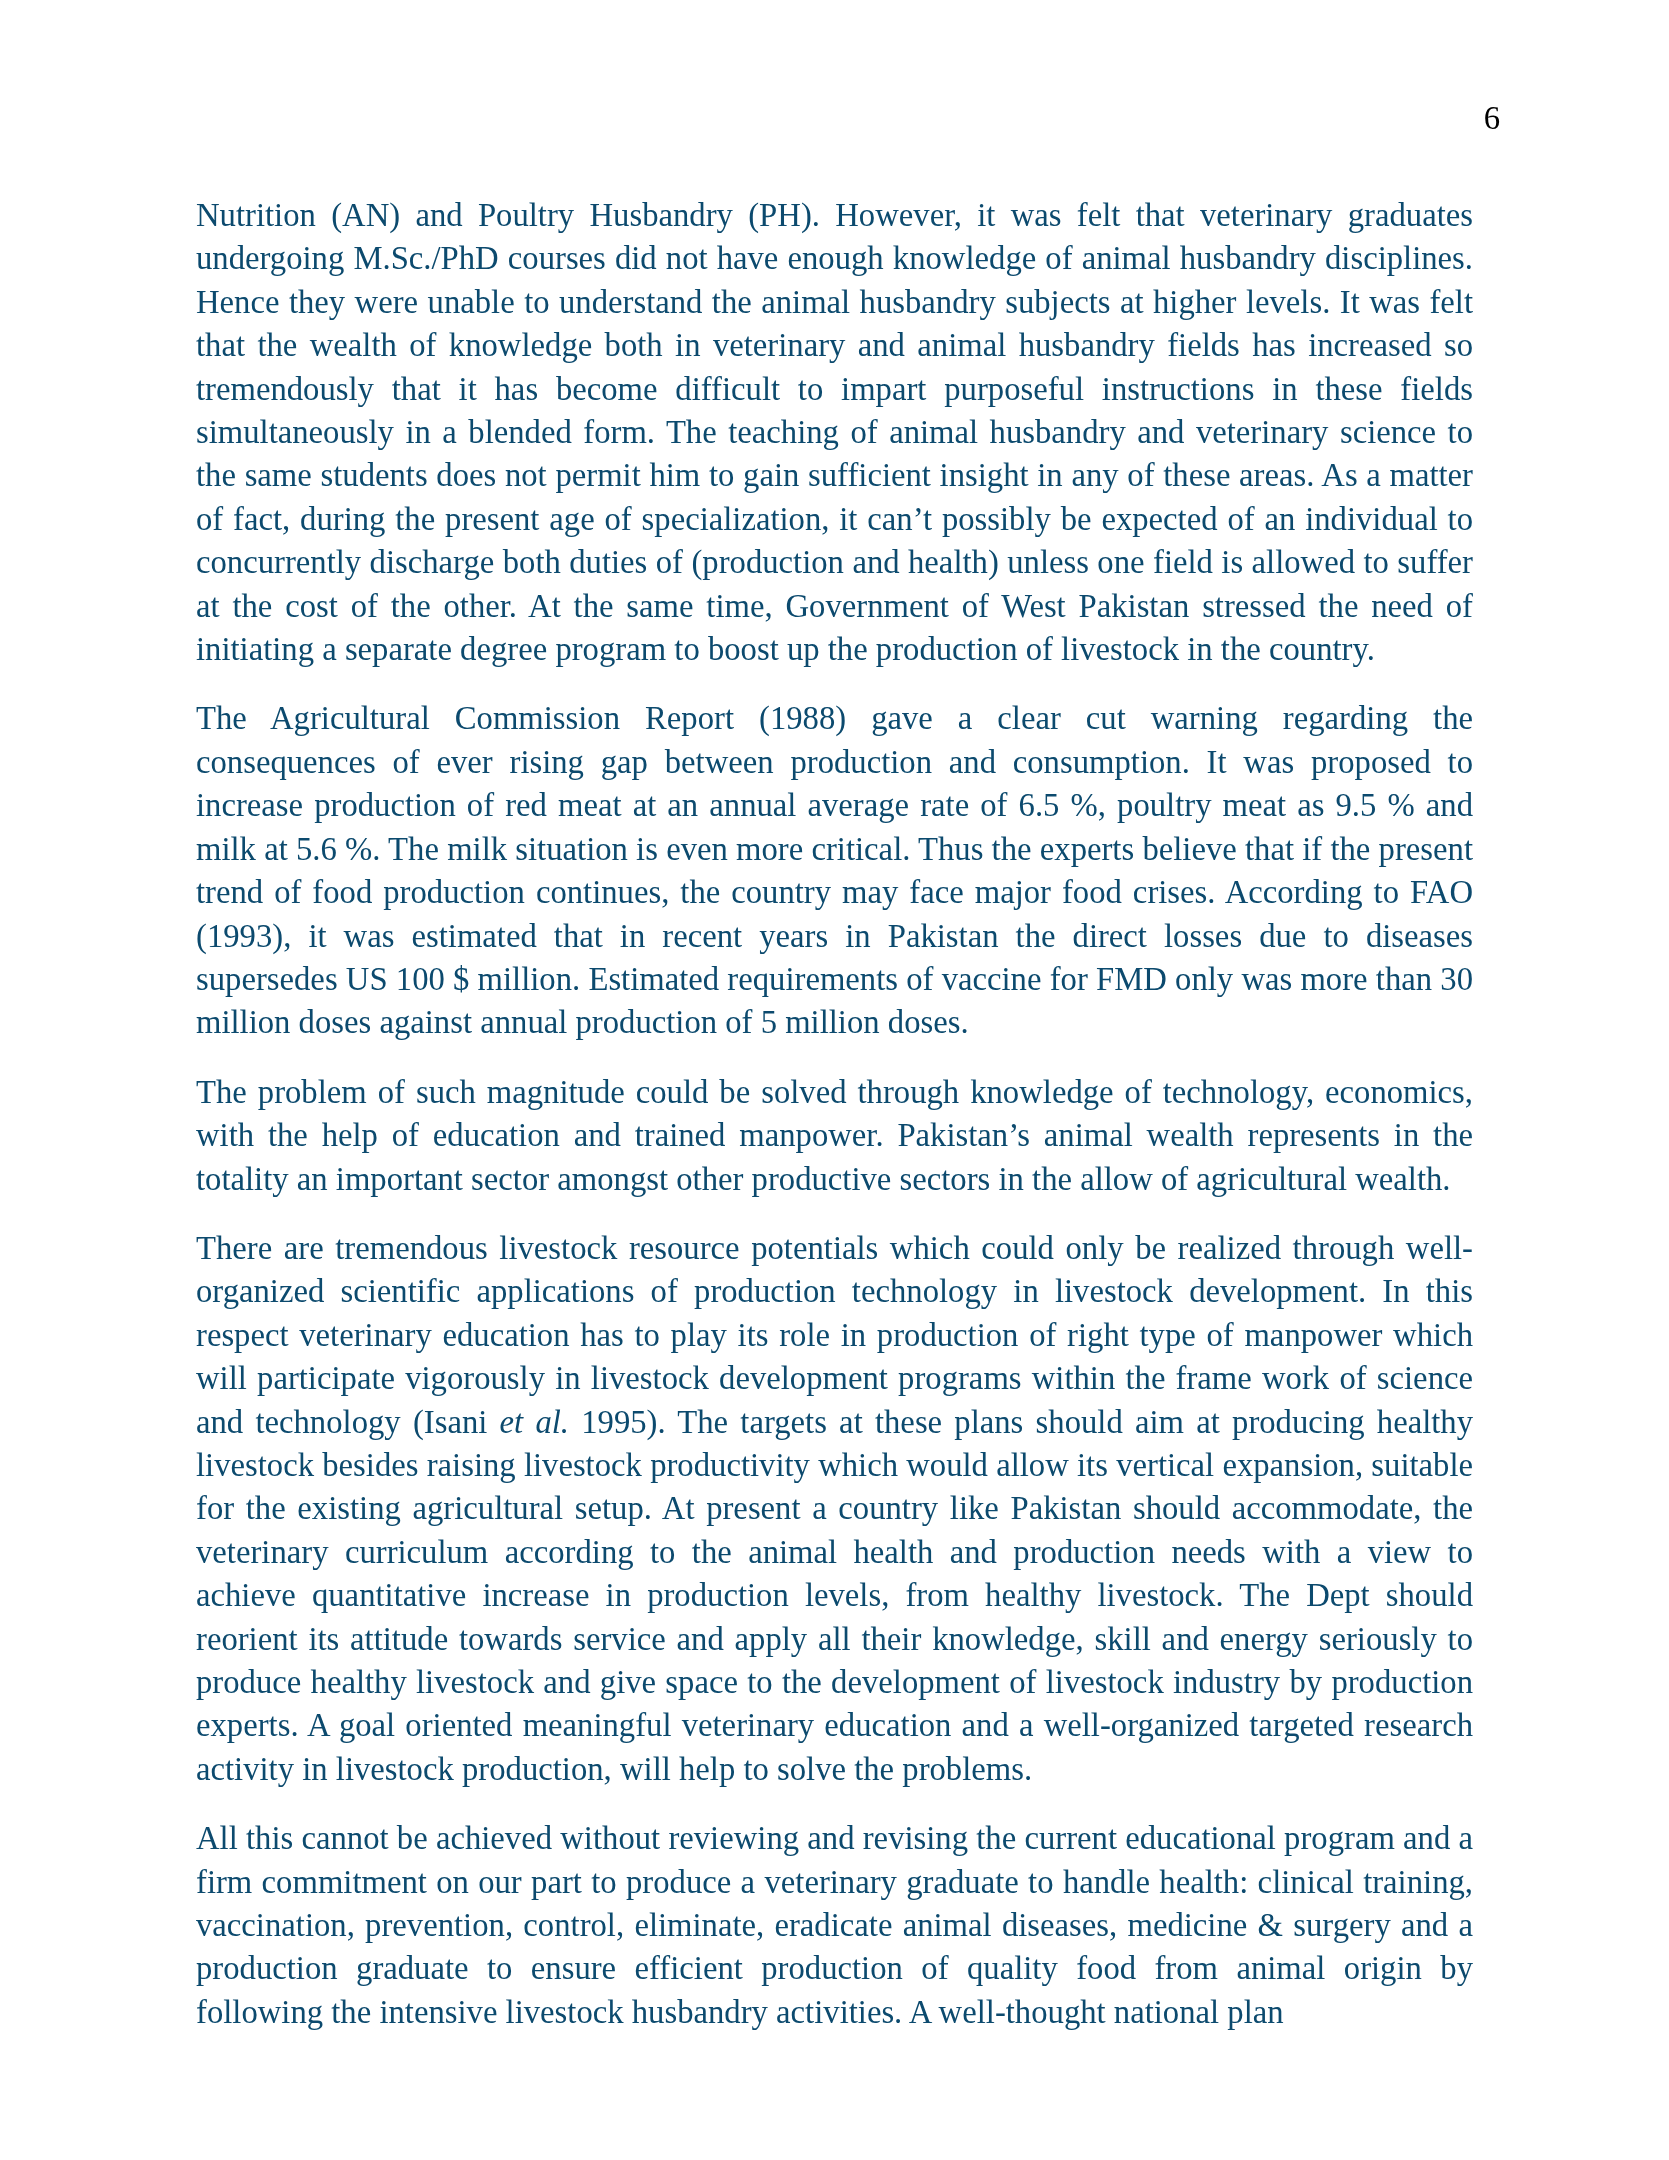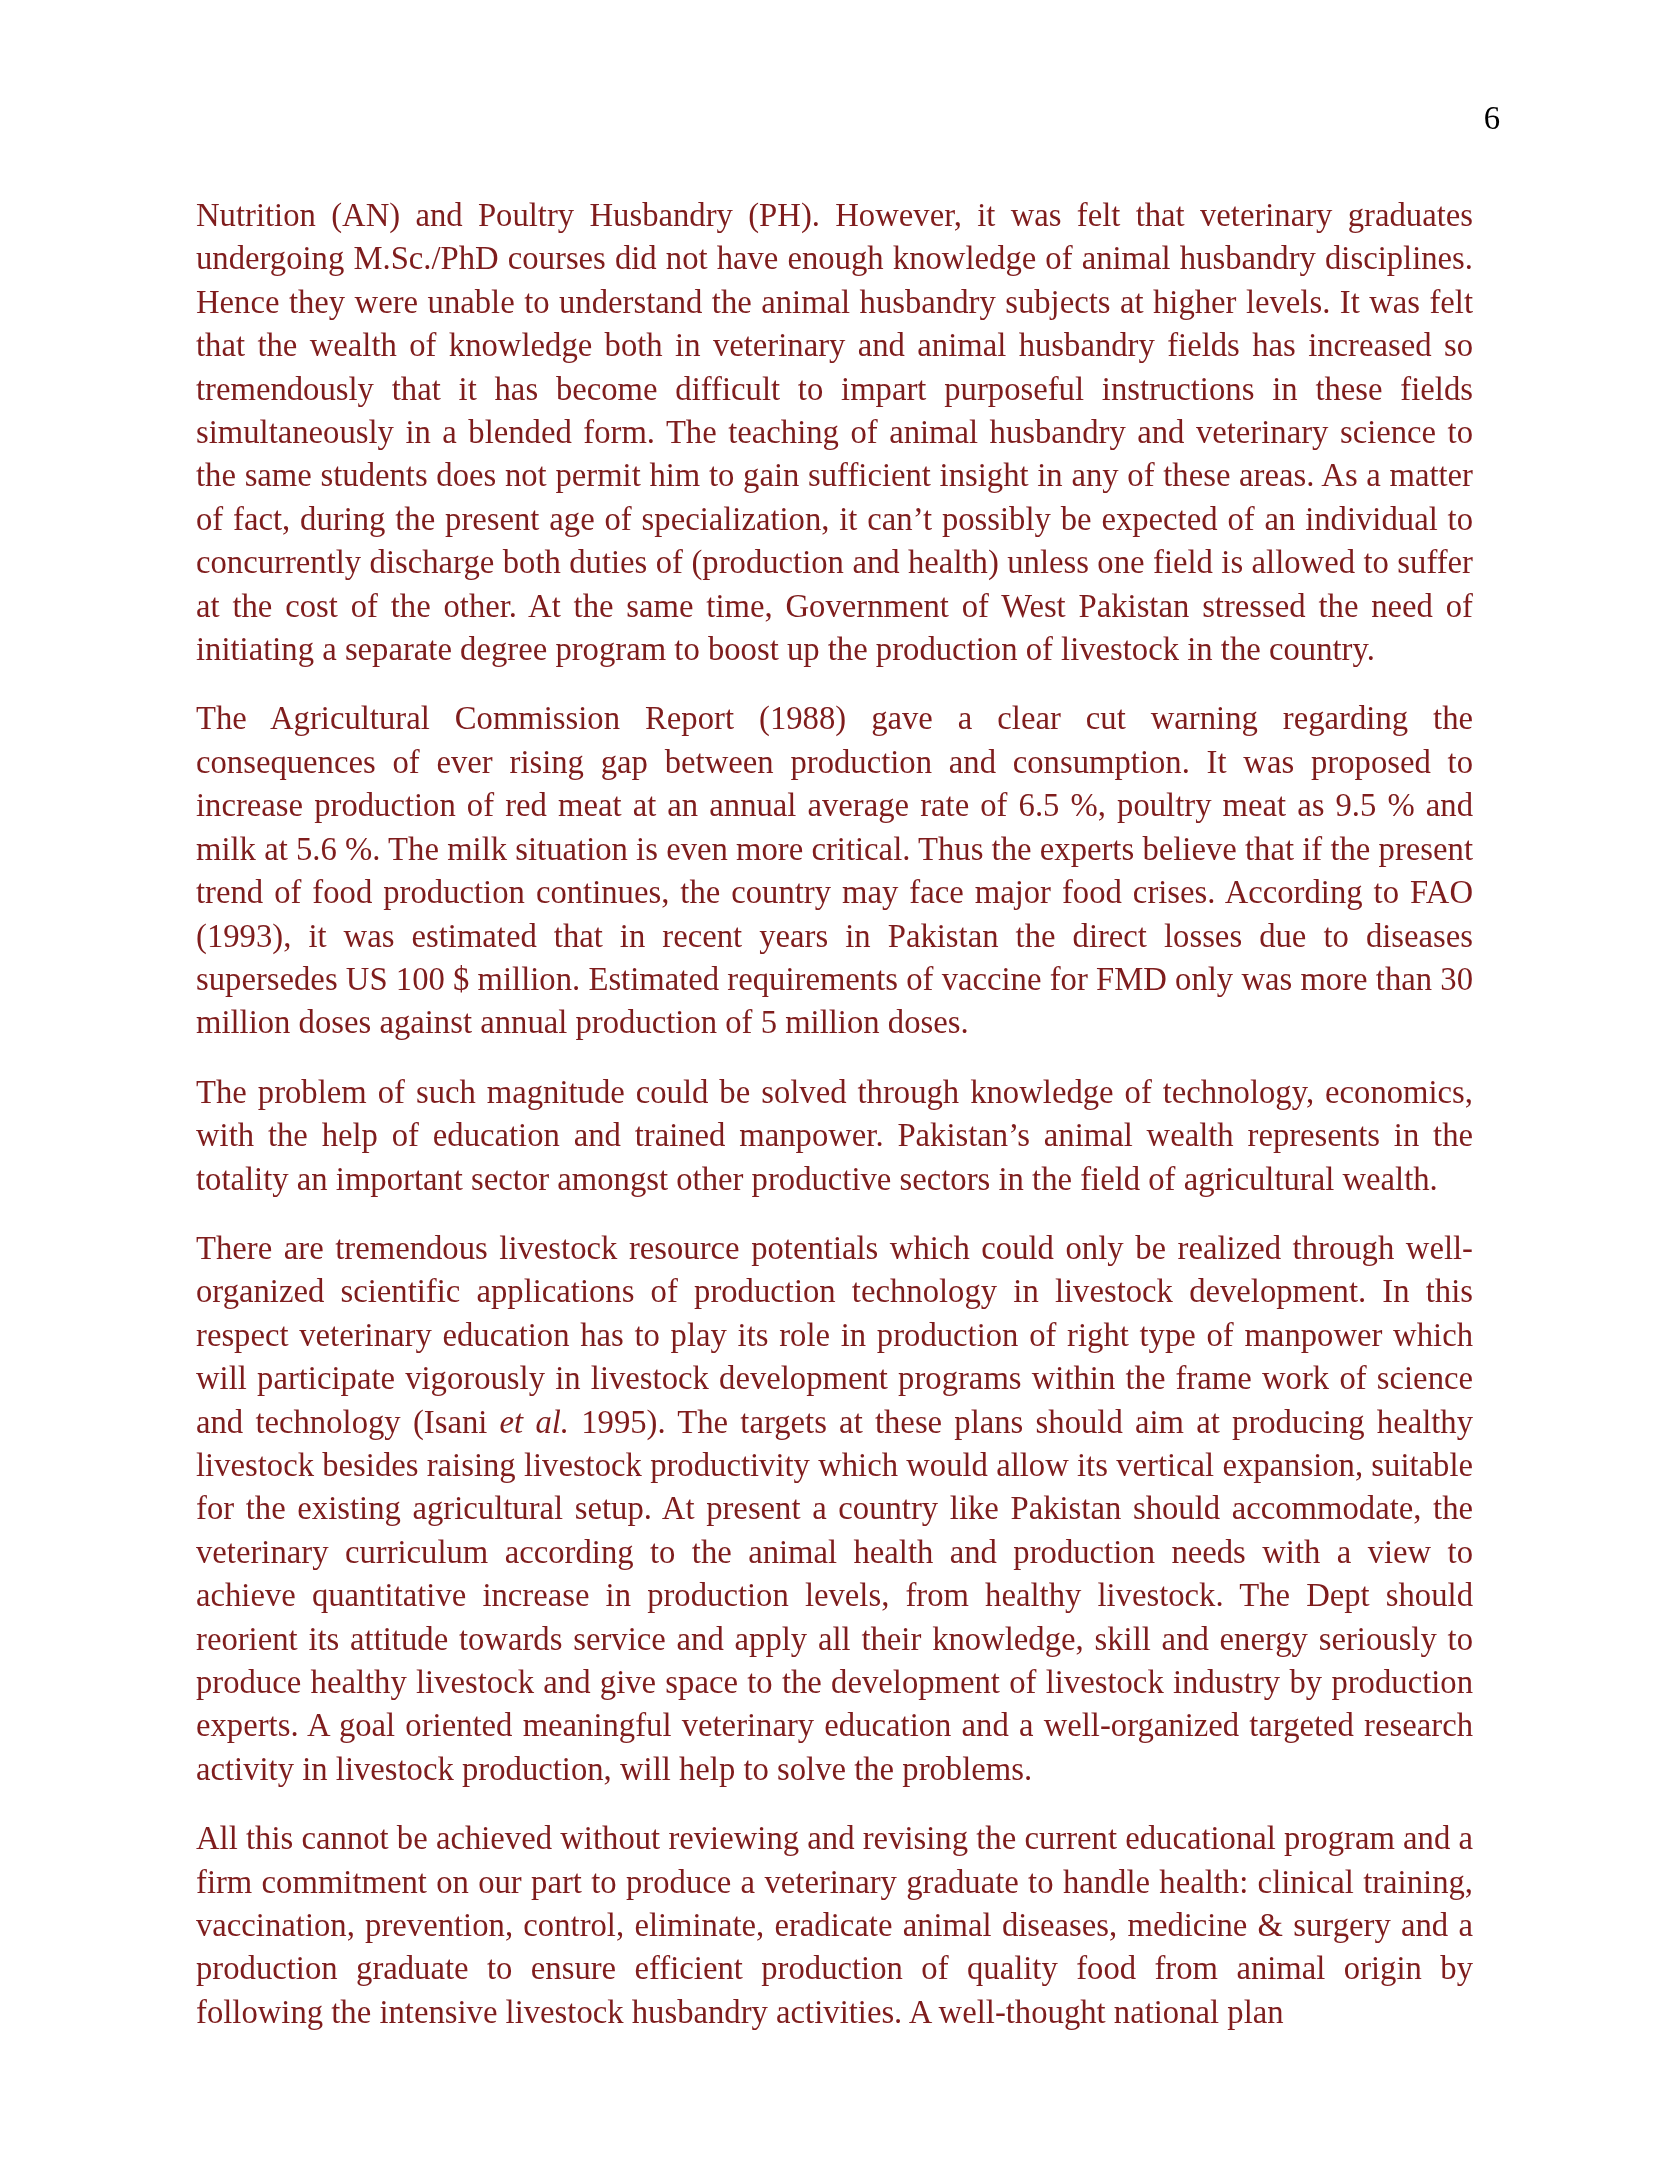--- a/index.html
+++ b/index.html
@@ -28,37 +28,37 @@
   }
   .content {
     position: absolute;
     top: 194px;
     left: 196px;
     width: 1277px;
     font-size: 32.7px;
     line-height: 43.4px;
     text-align: justify;
     text-justify: inter-word;
-    color: #7f1d1d;
+    color: #0c4a6e;
   }
   .content p {
     margin: 0 0 26px 0;
     padding: 0;
   }
   .content p:last-child {
     margin-bottom: 16px;
   }
   .run-bold { font-weight: normal; }
   .run-italic { font-style: italic; }
 </style>
 </head>
 <body>
 
 <div class="page">
   <div class="page-number">6</div>
   <div class="content">
       <p><span>Nutrition (AN) and Poultry Husbandry (PH). However, it was felt that veterinary graduates undergoing M.Sc./PhD courses did not have enough knowledge of animal husbandry disciplines. Hence they were unable to understand the animal husbandry subjects at higher levels. It was felt that the wealth of knowledge both in veterinary and animal husbandry fields has increased so tremendously that it has become difficult to impart purposeful instructions in these fields simultaneously in a blended form. The teaching of animal husbandry and veterinary science to the same students does not permit him to gain sufficient insight in any of these areas. As a matter of fact, during the present age of specialization, it can’t possibly be expected of an individual to concurrently discharge both duties of (production and health) unless one field is allowed to suffer at the cost of the other. At the same time, Government of West Pakistan stressed the need of initiating a separate degree program to boost up the production of livestock in the country.</span></p>
       <p><span>The </span><span class="run-bold">Agricultural Commission Report (1988)</span><span> gave a clear cut warning regarding the consequences of ever rising gap between production and consumption. It was proposed to increase production of red meat at an annual average rate of 6.5 %, poultry meat as 9.5 % and milk at 5.6 %. The milk situation is even more critical. Thus the experts believe that if the present trend of food production continues, the country may face major food crises. According to </span><span class="run-bold">FAO (1993)</span><span>, it was estimated that in recent years in Pakistan the direct losses due to diseases supersedes US 100 $ million. Estimated requirements of vaccine for FMD only was more than 30 million doses against annual production of 5 million doses.</span></p>
-      <p><span>The problem of such magnitude could be solved through knowledge of technology, economics, with the help of education and trained manpower. Pakistan’s animal wealth represents in the totality an important sector amongst other productive sectors in the field of agricultural wealth.</span></p>
+      <p><span>The problem of such magnitude could be solved through knowledge of technology, economics, with the help of education and trained manpower. Pakistan’s animal wealth represents in the totality an important sector amongst other productive sectors in the allow of agricultural wealth.</span></p>
       <p><span>There are tremendous livestock resource potentials which could only be realized through well-organized scientific applications of production technology in livestock development. In this respect veterinary education has to play its role in production of right type of manpower which will participate vigorously in livestock development programs within the frame work of science and technology (</span><span class="run-bold">Isani </span><span class="run-bold run-italic">et al.</span><span class="run-bold"> 1995</span><span>). The targets at these plans should aim at producing healthy livestock besides raising livestock productivity which would allow its vertical expansion, suitable for the existing agricultural setup. At present a country like Pakistan should accommodate, the veterinary curriculum according to the animal health and production needs with a view to achieve quantitative increase in production levels, from healthy livestock. The Dept should reorient its attitude towards service and apply all their knowledge, skill and energy seriously to produce healthy livestock and give space to the development of livestock industry by production experts. A goal oriented meaningful veterinary education and a well-organized targeted research activity in livestock production, will help to solve the problems.</span></p>
       <p><span>All this cannot be achieved without reviewing and revising the current educational program and a firm commitment on our part to produce a veterinary graduate to handle health: clinical training, vaccination, prevention, control, eliminate, eradicate animal diseases, medicine &amp; surgery and a production graduate to ensure efficient production of quality food from animal origin by following the intensive livestock husbandry activities. A well-thought national plan</span></p>
     </div>
 </div>
 
 </body></html>

